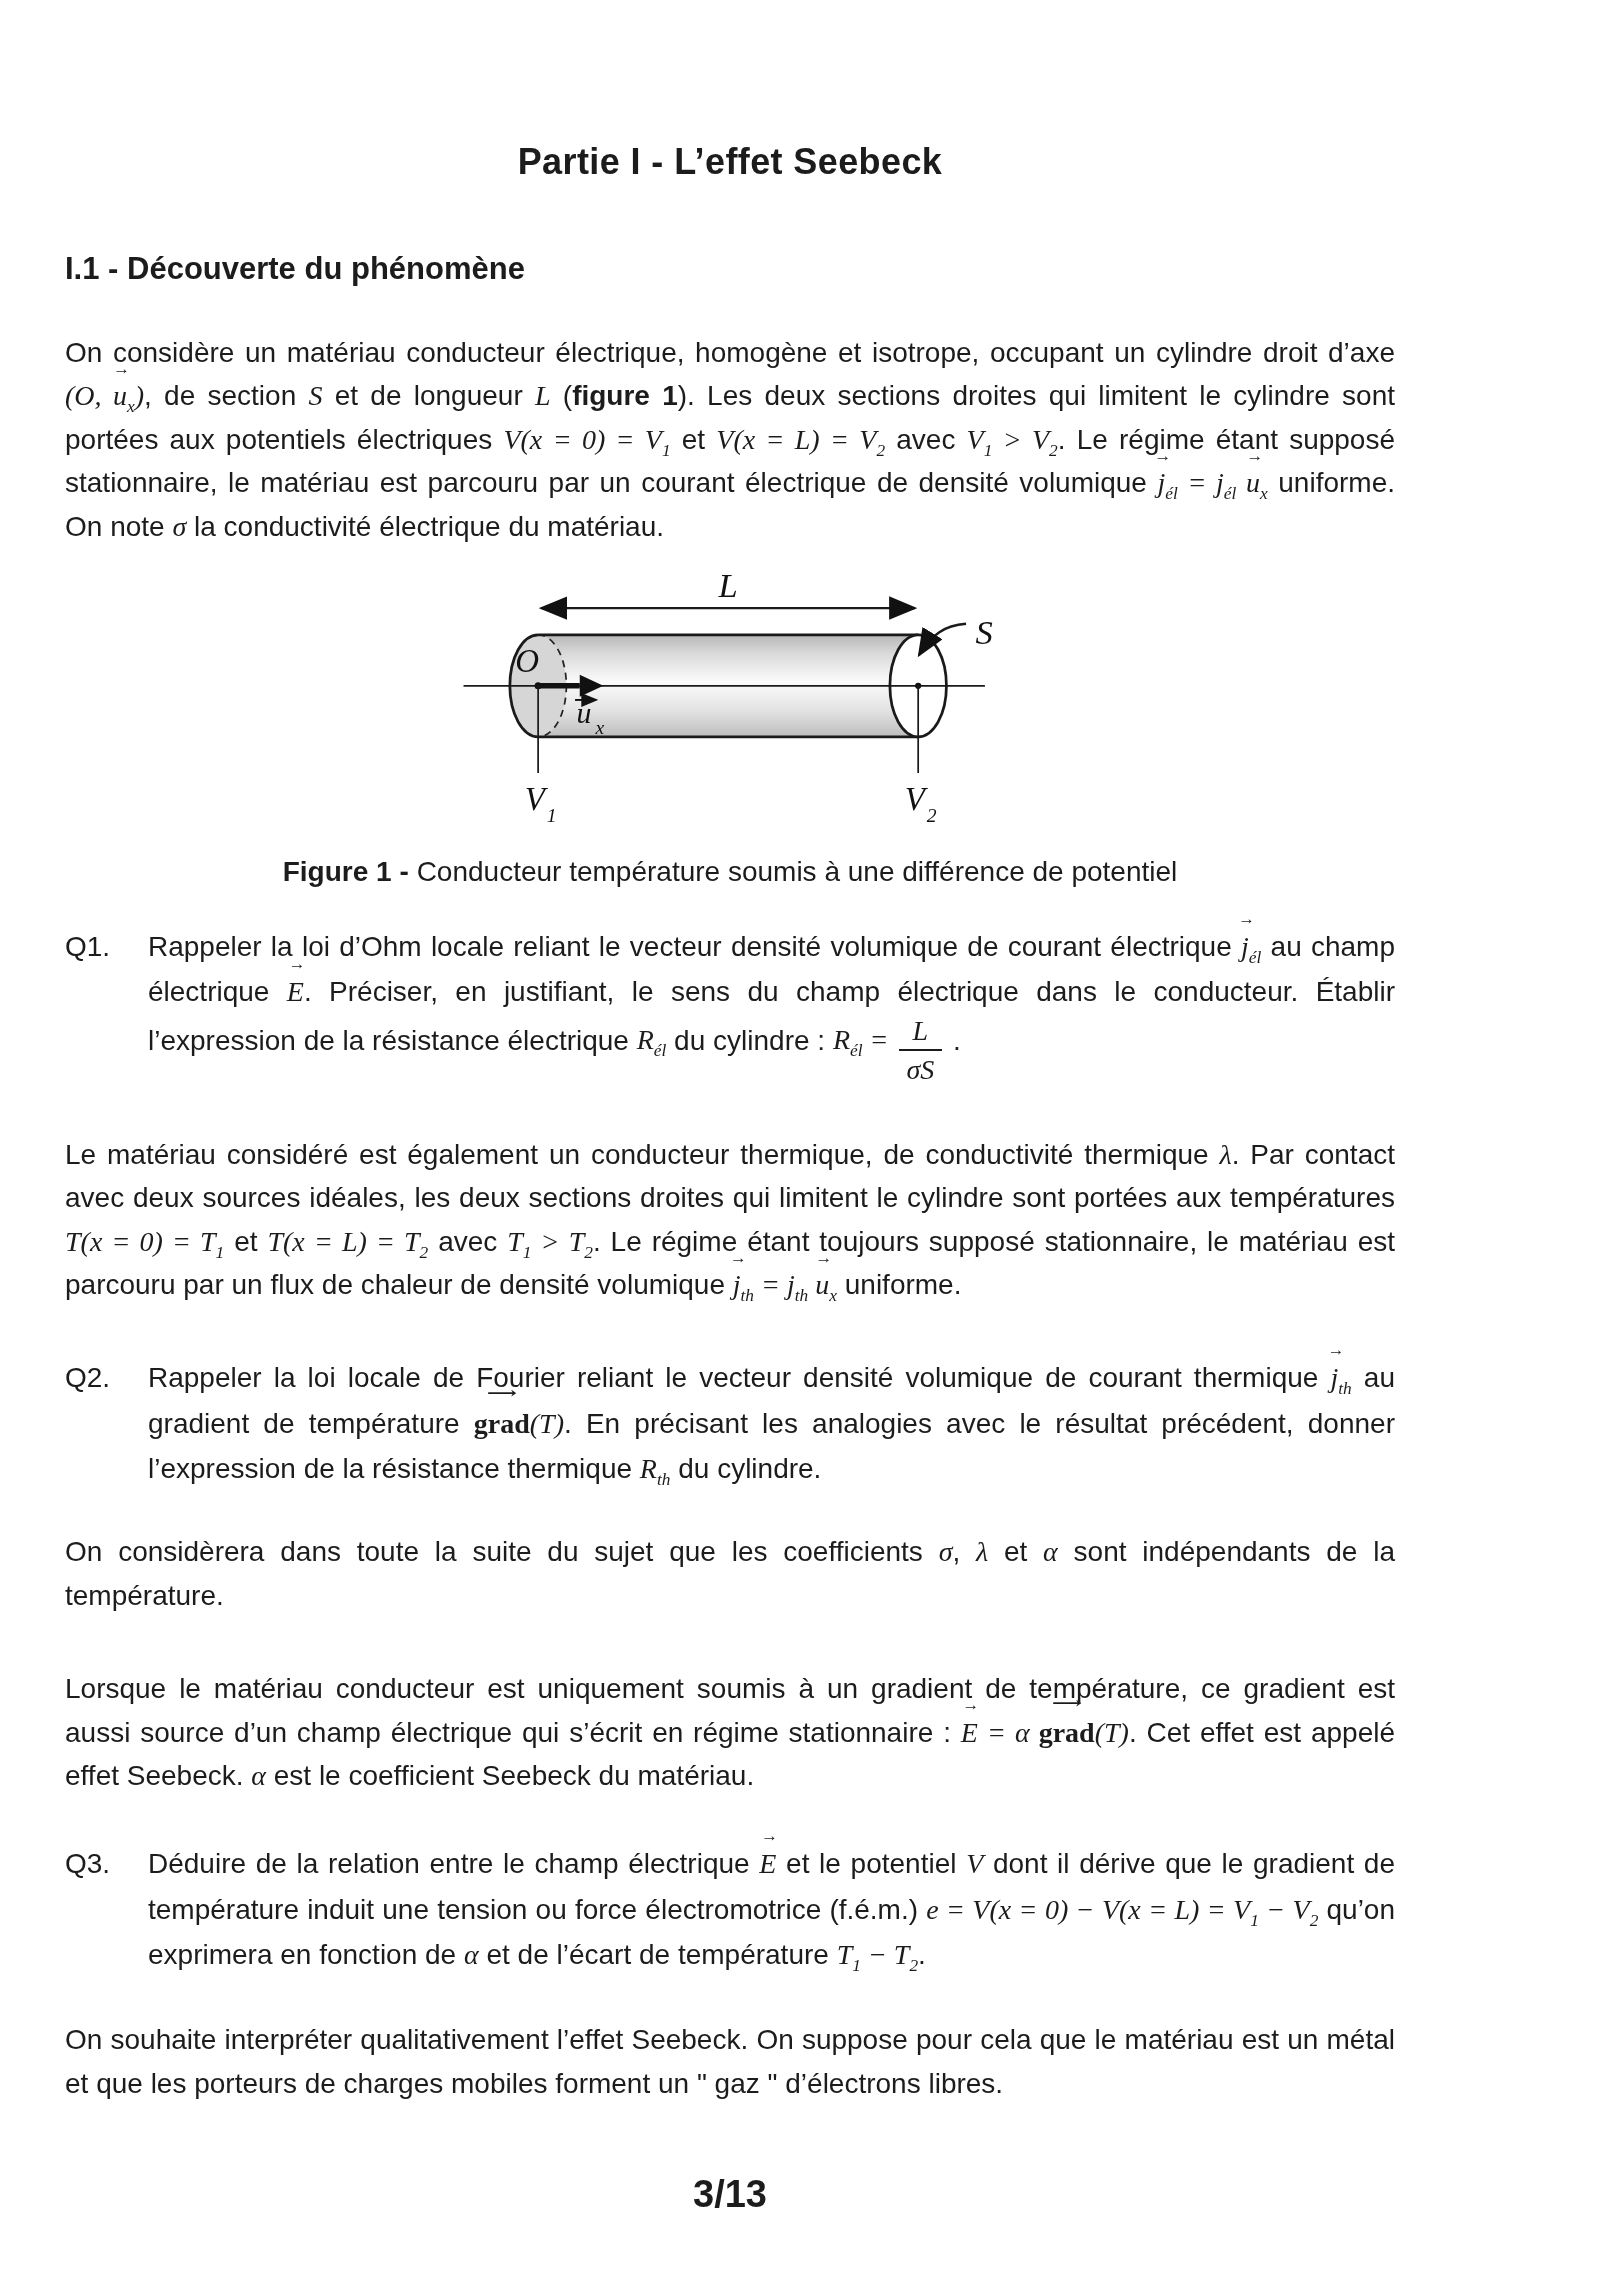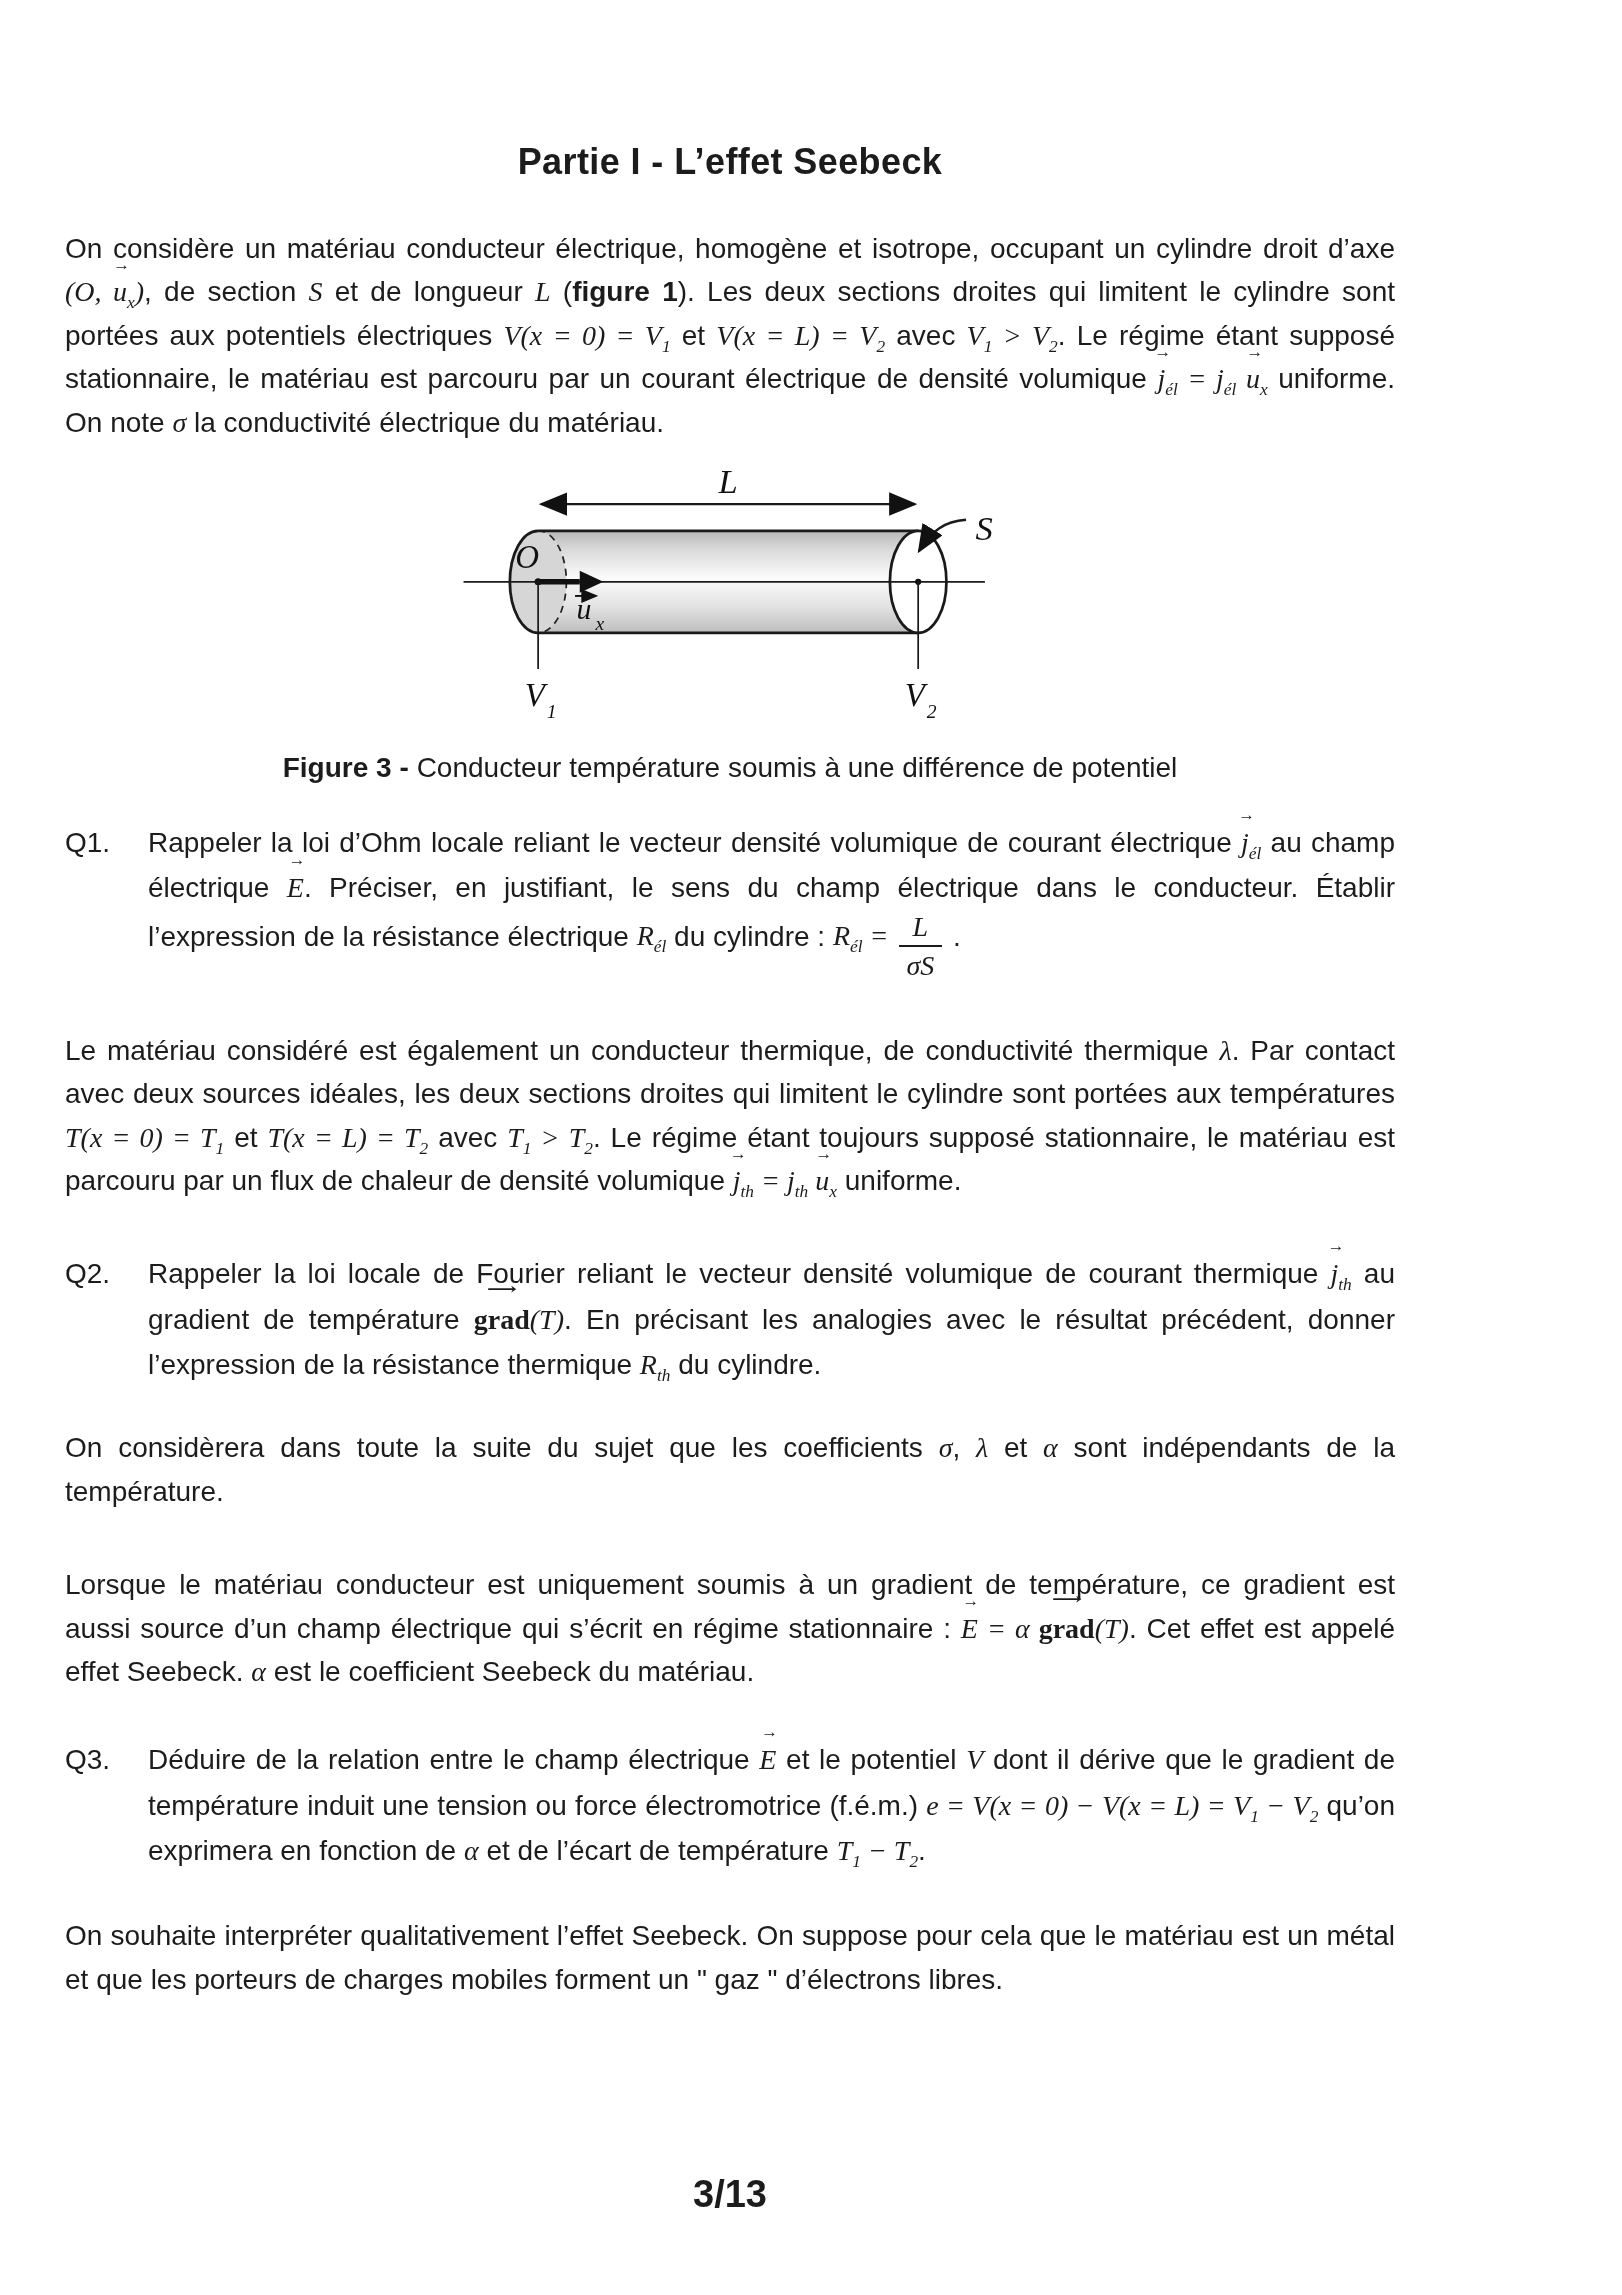--- a/index.html
+++ b/index.html
@@ -87,20 +87,21 @@
   
   .svgm { font-family:"Liberation Serif","DejaVu Serif",serif; font-style:italic; fill:#111; }
 </style>
 </head>
 <body>
 
 <div class="page">
 
   <div class="title">Partie I - L’effet Seebeck</div>
 
+  <div class="heading">I.1 - Découverte du phénomène</div>
 
   <p class="para" id="p1">On considère un matériau conducteur électrique, homogène et isotrope, occupant un cylindre droit d’axe <span class="m">(O, <span class="vec">u</span><sub>x</sub>)</span>, de section <span class="m">S</span> et de longueur <span class="m">L</span> (<b>figure 1</b>). Les deux sections droites qui limitent le cylindre sont portées aux potentiels électriques <span class="m">V(x = 0) = V<sub>1</sub></span> et <span class="m">V(x = L) = V<sub>2</sub></span> avec <span class="m">V<sub>1</sub> &gt; V<sub>2</sub></span>. Le régime étant supposé stationnaire, le matériau est parcouru par un courant électrique de densité volumique <span class="m"><span class="vec">j</span><sub>él</sub> = j<sub>él</sub> <span class="vec">u</span><sub>x</sub></span> uniforme. On note <span class="m">σ</span> la conductivité électrique du matériau.</p>
 
   <div class="figure-wrap">
     <svg width="691" height="279" viewBox="0 0 880 355" style="font-size:36px">
       <defs>
         <linearGradient id="cylGrad" x1="0" y1="0" x2="0" y2="1">
           <stop offset="0" stop-color="#b7b7b7"></stop>
           <stop offset="0.18" stop-color="#d9d9d9"></stop>
           <stop offset="0.46" stop-color="#fbfbfb"></stop>
@@ -147,21 +148,21 @@
       <line x1="195" y1="169" x2="195" y2="280" stroke="#1a1a1a" stroke-width="2.2"></line>
       <line x1="679" y1="169" x2="679" y2="280" stroke="#1a1a1a" stroke-width="2.2"></line>
       <text class="svgm" x="178" y="327" font-size="42">V</text>
       <text class="svgm" x="206" y="342" font-size="25">1</text>
       <text class="svgm" x="662" y="327" font-size="42">V</text>
       <text class="svgm" x="690" y="342" font-size="25">2</text>
     </svg>
   </div>
 
   <div class="caption">
-    <span class="cap-b">Figure 3 -</span><span>Conducteur température soumis à une différence de potentiel</span>
+    <span class="cap-b">Figure 1 -</span><span>Conducteur température soumis à une différence de potentiel</span>
   </div>
 
   <div class="q" id="q1">
     <div class="q-label">Q1.</div>
     <div class="q-body">Rappeler la loi d’Ohm locale reliant le vecteur densité volumique de courant électrique <span class="m"><span class="vec">j</span><sub>él</sub></span> au champ électrique <span class="m"><span class="vec">E</span></span>. Préciser, en justifiant, le sens du champ électrique dans le conducteur. Établir l’expression de la résistance électrique <span class="m">R<sub>él</sub></span> du cylindre : <span class="m">R<sub>él</sub> = <span class="frac"><span class="fnum">L</span><span class="fden">σS</span></span></span> .</div>
   </div>
 
   <p class="para" id="p2">Le matériau considéré est également un conducteur thermique, de conductivité thermique <span class="m">λ</span>. Par contact avec deux sources idéales, les deux sections droites qui limitent le cylindre sont portées aux températures <span class="m">T(x = 0) = T<sub>1</sub></span> et <span class="m">T(x = L) = T<sub>2</sub></span> avec <span class="m">T<sub>1</sub> &gt; T<sub>2</sub></span>. Le régime étant toujours supposé stationnaire, le matériau est parcouru par un flux de chaleur de densité volumique <span class="m"><span class="vec">j</span><sub>th</sub> = j<sub>th</sub> <span class="vec">u</span><sub>x</sub></span> uniforme.</p>
 
   <div class="q" id="q2">

